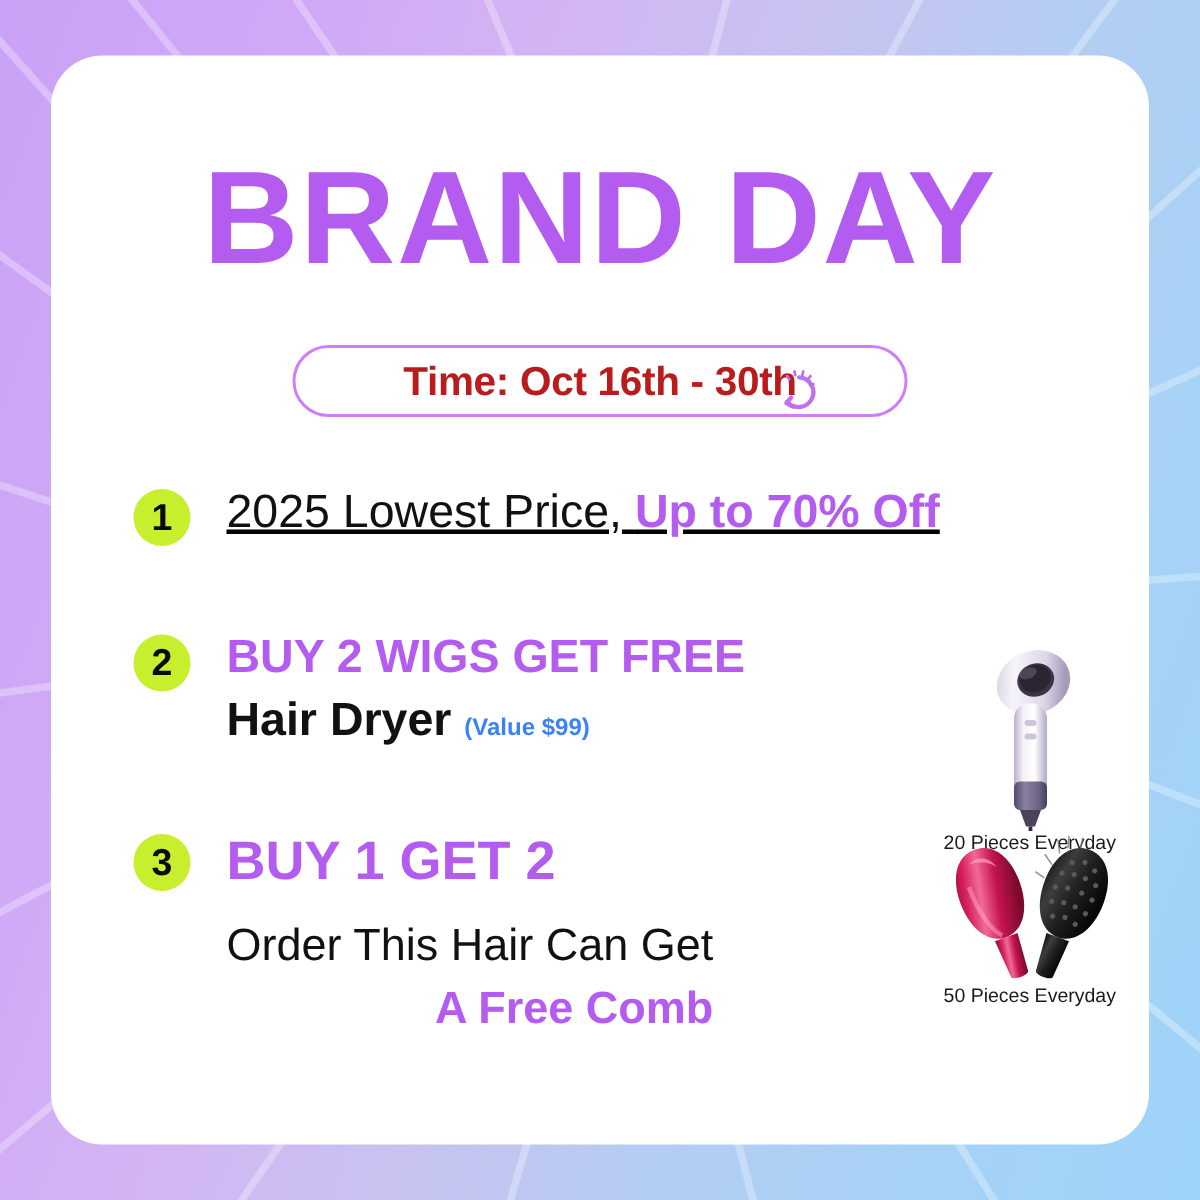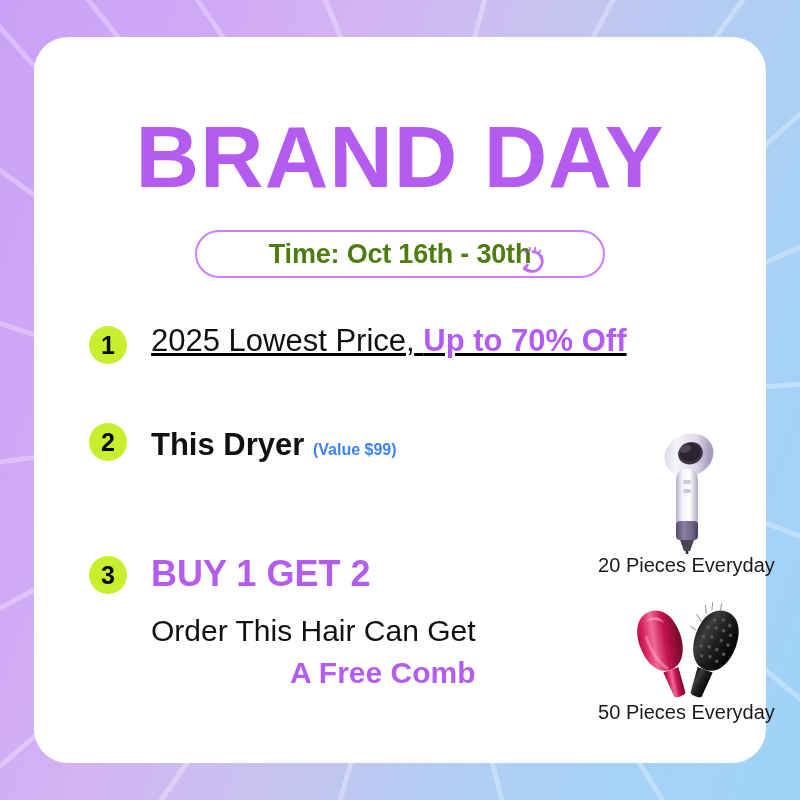--- a/index.html
+++ b/index.html
@@ -34,37 +34,36 @@
   #brand-title {
     position:absolute;
     left:0; right:0; top:64px;
     text-align:center;
     font-size:88px;
     font-weight:bold;
     letter-spacing:1px;
     color:#b45cf0;
     line-height:1;
     white-space:nowrap;
-    margin-top:12px;
   }
 
   
   #time-badge {
     position:absolute;
     left:50%; transform:translateX(-50%);
     top:193px;
     width:410px; height:48px;
     border:2.5px solid #cf7ef5;
     border-radius:26px;
     display:flex; align-items:center; justify-content:center;
   }
   #time-text {
     font-size:27px;
     font-weight:bold;
-    color:#4d7c0f;
+    color:#b91c1c;
     letter-spacing:-0.2px;
     white-space:nowrap;
   }
   #timer-icon {
     position:absolute;
     right:54px; top:7px;
     width:36px; height:36px;
   }
 
   
@@ -99,27 +98,27 @@
   #item-2 .value-note { font-size:16px; font-weight:bold; color:#3b82f6; }
 
   #item-3 { position:absolute; top:230px; left:0; }
   #item-3 .l1 { font-size:36px; }
   #item-3 .l2 { font-size:30px; margin-top:20px; }
   #item-3 .l3 { font-size:30px; margin-top:8px;text-align:right; }
 
   
   .product { position:absolute; text-align:center; }
   .product-caption {
-    font-size:20px;
+    font-size:13px;
     color:#1a1a1a;
     white-space:nowrap;
     text-align:center;
   }
   #product-dryer  { left:545px; top:392px; width:215px; }
-  #product-combs  { left:545px; top:564px; width:215px; }
+  #product-combs  { left:545px; top:519px; width:215px; }
   .product-art { height:125px; display:flex; align-items:flex-end; justify-content:center; }
   #product-combs .product-art { height:100px; }
 </style>
 </head>
 <body>
 
 <div id="promo-banner">
 
   <svg id="bg-rays" viewBox="0 0 800 800" preserveAspectRatio="none">
     <g stroke="#ffffff" stroke-opacity="0.30" stroke-width="5" fill="none">
@@ -174,22 +173,23 @@
           <div class="line">
             <span class="black">2025 Lowest Price,</span>
             <span class="purple">Up to 70% Off</span>
           </div>
         </div>
       </div>
 
       <div class="offer-item" id="item-2">
         <div class="num-badge">2</div>
         <div class="offer-body">
+          <div class="line l1 purple">BUY 2 WIGS GET FREE</div>
           <div class="line l2">
-            <span class="black">This Dryer</span>
+            <span class="black">Hair Dryer</span>
             <span class="value-note">(Value $99)</span>
           </div>
         </div>
       </div>
 
       <div class="offer-item" id="item-3">
         <div class="num-badge">3</div>
         <div class="offer-body">
           <div class="line l1 purple">BUY 1 GET 2</div>
           <div class="line l2 black">Order This Hair Can Get</div>

